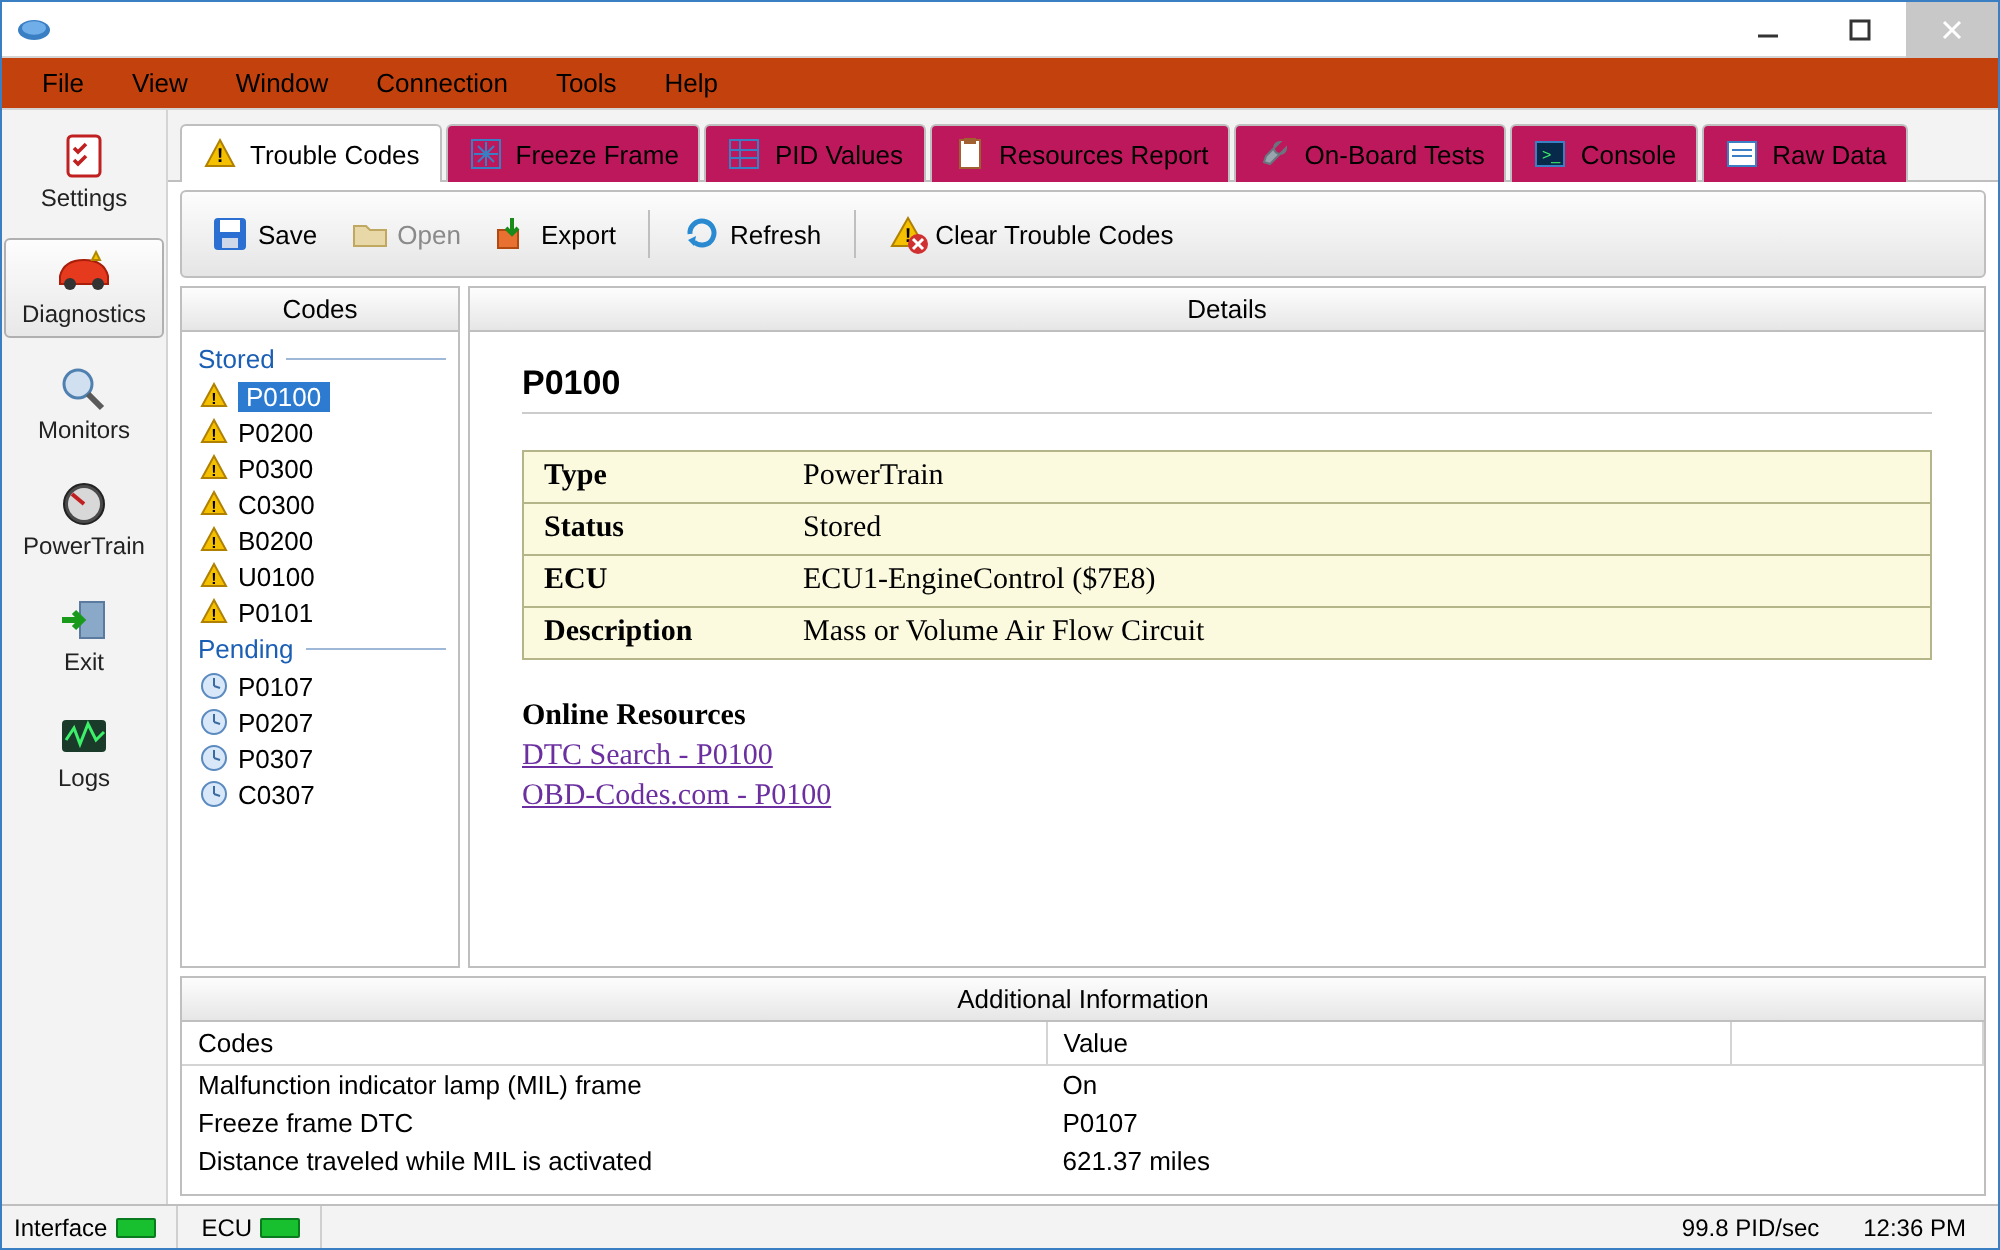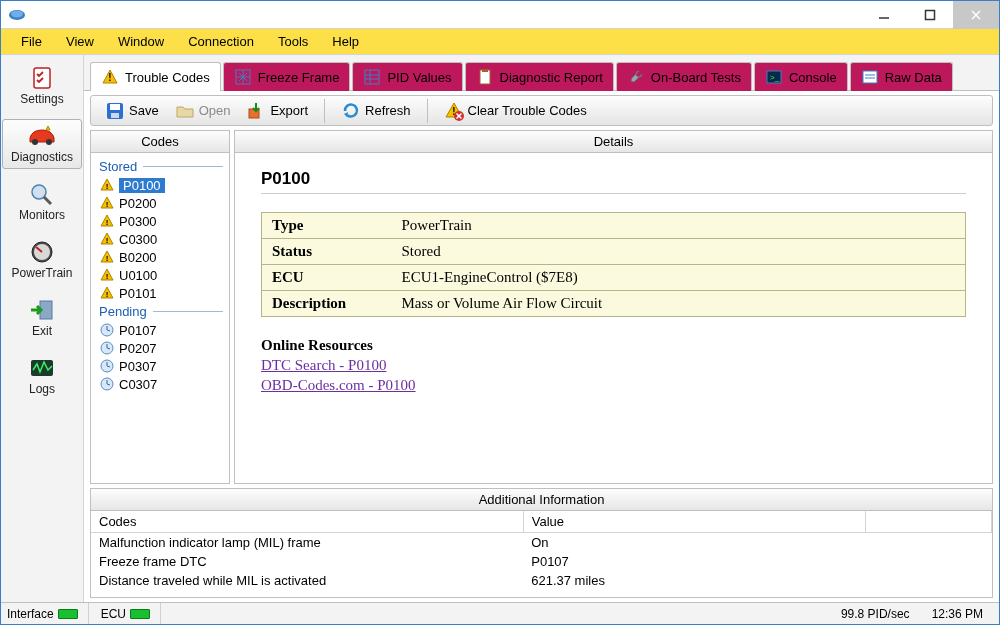--- a/index.html
+++ b/index.html
@@ -38,21 +38,21 @@
   .winbtn.max { font-size: 14px; }
   .winbtn.close { background: #c8c8c8; color: #fff; }
   .winbtn.close svg { stroke: #fff; }
   
   .menubar {
     height: 26px;
     display: flex;
     align-items: center;
     padding: 0 8px;
     border-bottom: 1px solid #d4d4d4;
-    background: #fde047;
+    background: #c2410c;
   }
   .menubar .menuitem {
     padding: 4px 12px;
     cursor: default;
   }
   
   .main {
     flex: 1;
     display: flex;
     overflow: hidden;
@@ -116,21 +116,21 @@
     position: relative;
     top: 1px;
   }
   .tab.active {
     background: #fff;
     z-index: 2;
   }
   .tab .ticon { width: 18px; height: 18px; display: flex; align-items:center; justify-content:center; }
   
   .toolbar {
-    height: 31px;
+    height: 44px;
     background: linear-gradient(to bottom, #fdfdfd, #e5e5e5);
     border-bottom: 1px solid #bfbfbf;
     display: flex;
     align-items: center;
     padding: 0 8px;
     gap: 4px;
     margin: 4px 6px 0 6px;
     border: 1px solid #bfbfbf;
     border-radius: 3px;
   }
@@ -406,21 +406,21 @@
           </span>
         <span>PID Values</span>
       </div>
       <div class="tab">
         <span class="ticon">
             <svg width="18" height="18" viewBox="0 0 18 18">
               <rect x="4" y="2" width="10" height="14" fill="#fff" stroke="#a06030"></rect>
               <rect x="6" y="1" width="6" height="3" fill="#a06030"></rect>
             </svg>
           </span>
-        <span>Diagnostic Report</span>
+        <span>Resources Report</span>
       </div>
       <div class="tab">
         <span class="ticon">
             <svg width="18" height="18" viewBox="0 0 18 18">
               <path d="M12 3 a3 3 0 1 0 3 3 l-8 8 l-3 -1 l1 -3 z" fill="#9aa4ae" stroke="#6a747e"></path>
             </svg>
           </span>
         <span>On-Board Tests</span>
       </div>
       <div class="tab">

